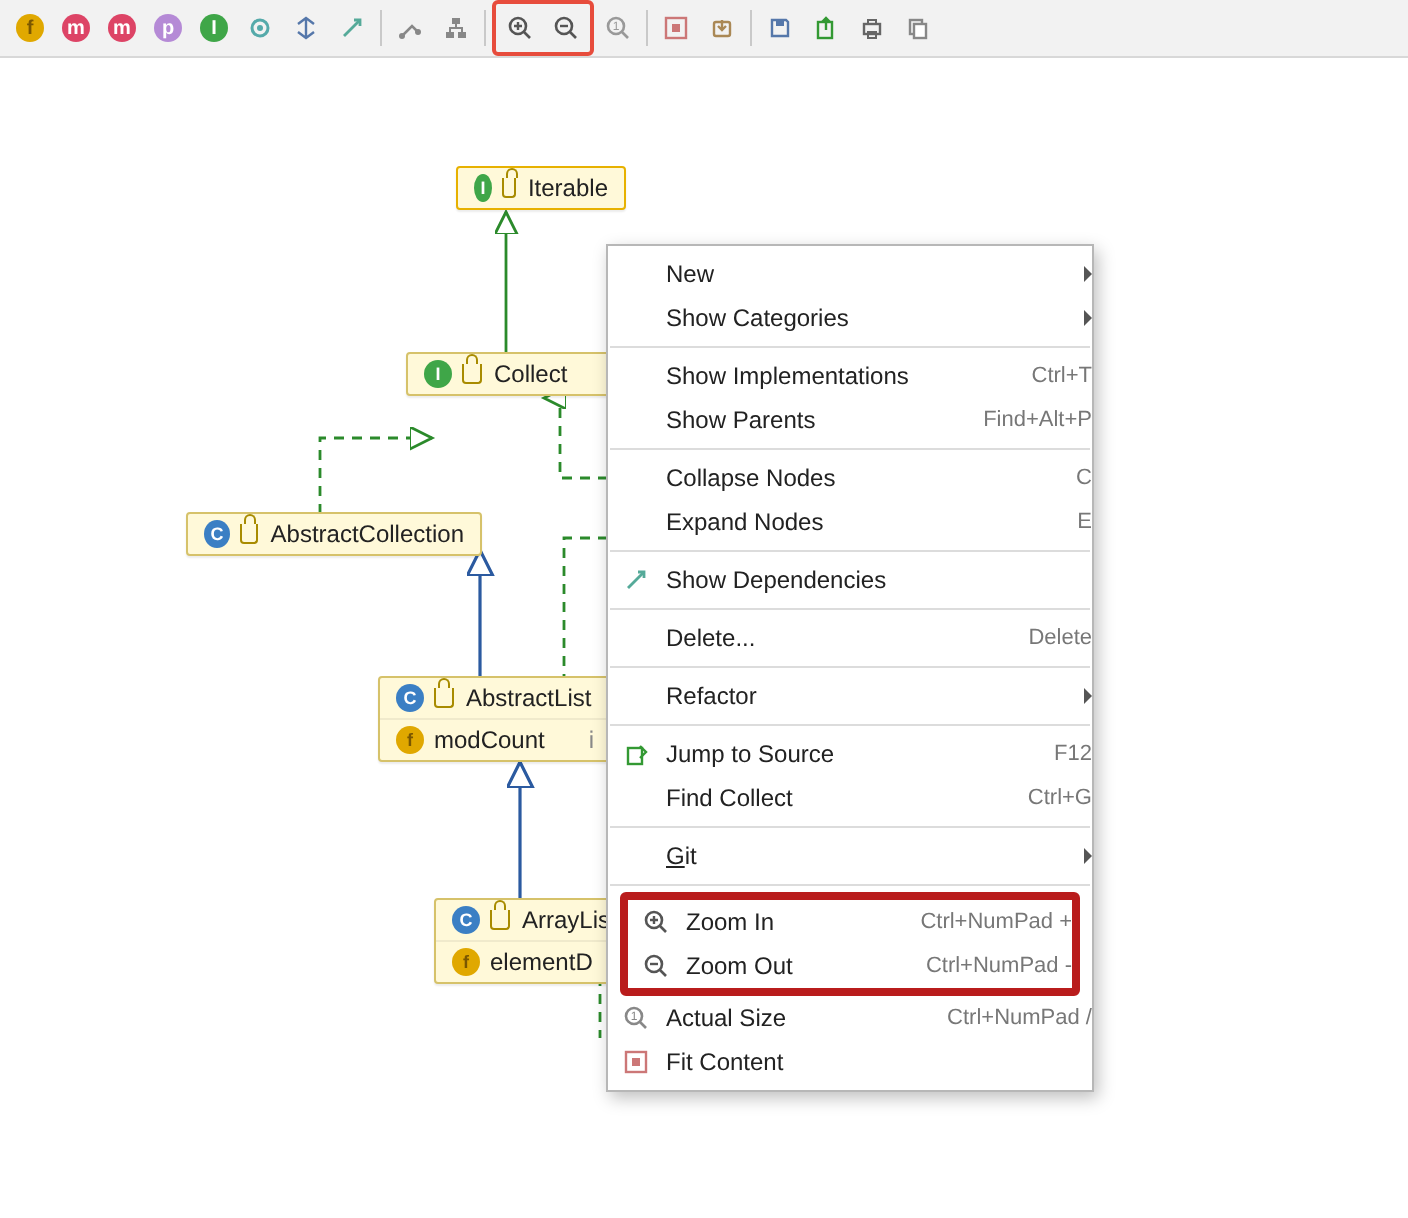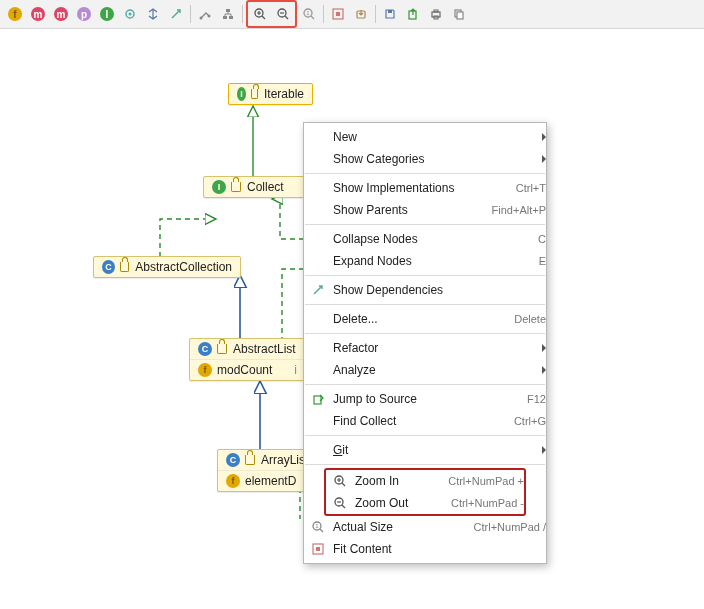--- a/index.html
+++ b/index.html
@@ -19,21 +19,21 @@
 .lock{width:8px;height:9px;border:1px solid #a88b00;border-top:none;border-radius:0 0 2px 2px;position:relative;margin-right:1px}
 .lock:before{content:"";position:absolute;top:-5px;left:1px;width:4px;height:4px;border:1px solid #a88b00;border-bottom:none;border-radius:3px 3px 0 0}
 svg.edges{position:absolute;top:0;left:0;width:100%;height:100%;pointer-events:none}
 .ctx{position:absolute;left:303px;top:93px;width:242px;background:#fff;border:1px solid #b7b7b7;box-shadow:2px 3px 8px rgba(0,0,0,.25);padding:3px 0;font-size:12px}
 .ctx-item{display:flex;align-items:center;height:22px;padding:0 0 0 6px;gap:7px}
 .ctx-item.sub:after{content:"";margin-left:auto;border-left:4px solid #555;border-top:4px solid transparent;border-bottom:4px solid transparent}
 .ctx-sc{margin-left:auto;color:#777;font-size:11px}
 .ctx-sep{height:1px;background:#dcdcdc;margin:3px 1px}
 .ctx-ico{width:16px;height:16px;display:flex;align-items:center;justify-content:center;flex:none}
 .ctx .under{text-decoration:underline}
-.ctx-group-hl{border:2px solid #b91c1c;border-radius:3px;margin:0 20px}
+.ctx-group-hl{border:4px solid #b91c1c;border-radius:3px;margin:0 6px}
 svg{display:block}
 </style>
 </head>
 <body>
 
 <div class="toolbar">
   <div class="tb-btn">
       <span class="badge f" style="font-size:10px">f</span>
     </div>
   <div class="tb-btn">
@@ -258,24 +258,20 @@
       <div class="ctx-sep"></div>
       <div class="ctx-item">
         <span class="ctx-ico"></span>
         <span>Delete...</span>
         <span class="ctx-sc">Delete</span>
       </div>
       <div class="ctx-sep"></div>
       <div class="ctx-item sub">
         <span class="ctx-ico"></span>
         <span>Refactor</span>
-      </div>
-      <div class="ctx-item sub">
-        <span class="ctx-ico"></span>
-        <span>Analyze</span>
       </div>
       <div class="ctx-sep"></div>
       <div class="ctx-item">
         <span class="ctx-ico">
           <svg width="15" height="15">
             <rect x="3" y="4" width="7" height="8" fill="none" stroke="#393" stroke-width="1.2"></rect>
             <path d="M9 3l3 3-3 3" stroke="#393" fill="none" stroke-width="1.2"></path>
           </svg>
         </span>
         <span>Jump to Source</span>

